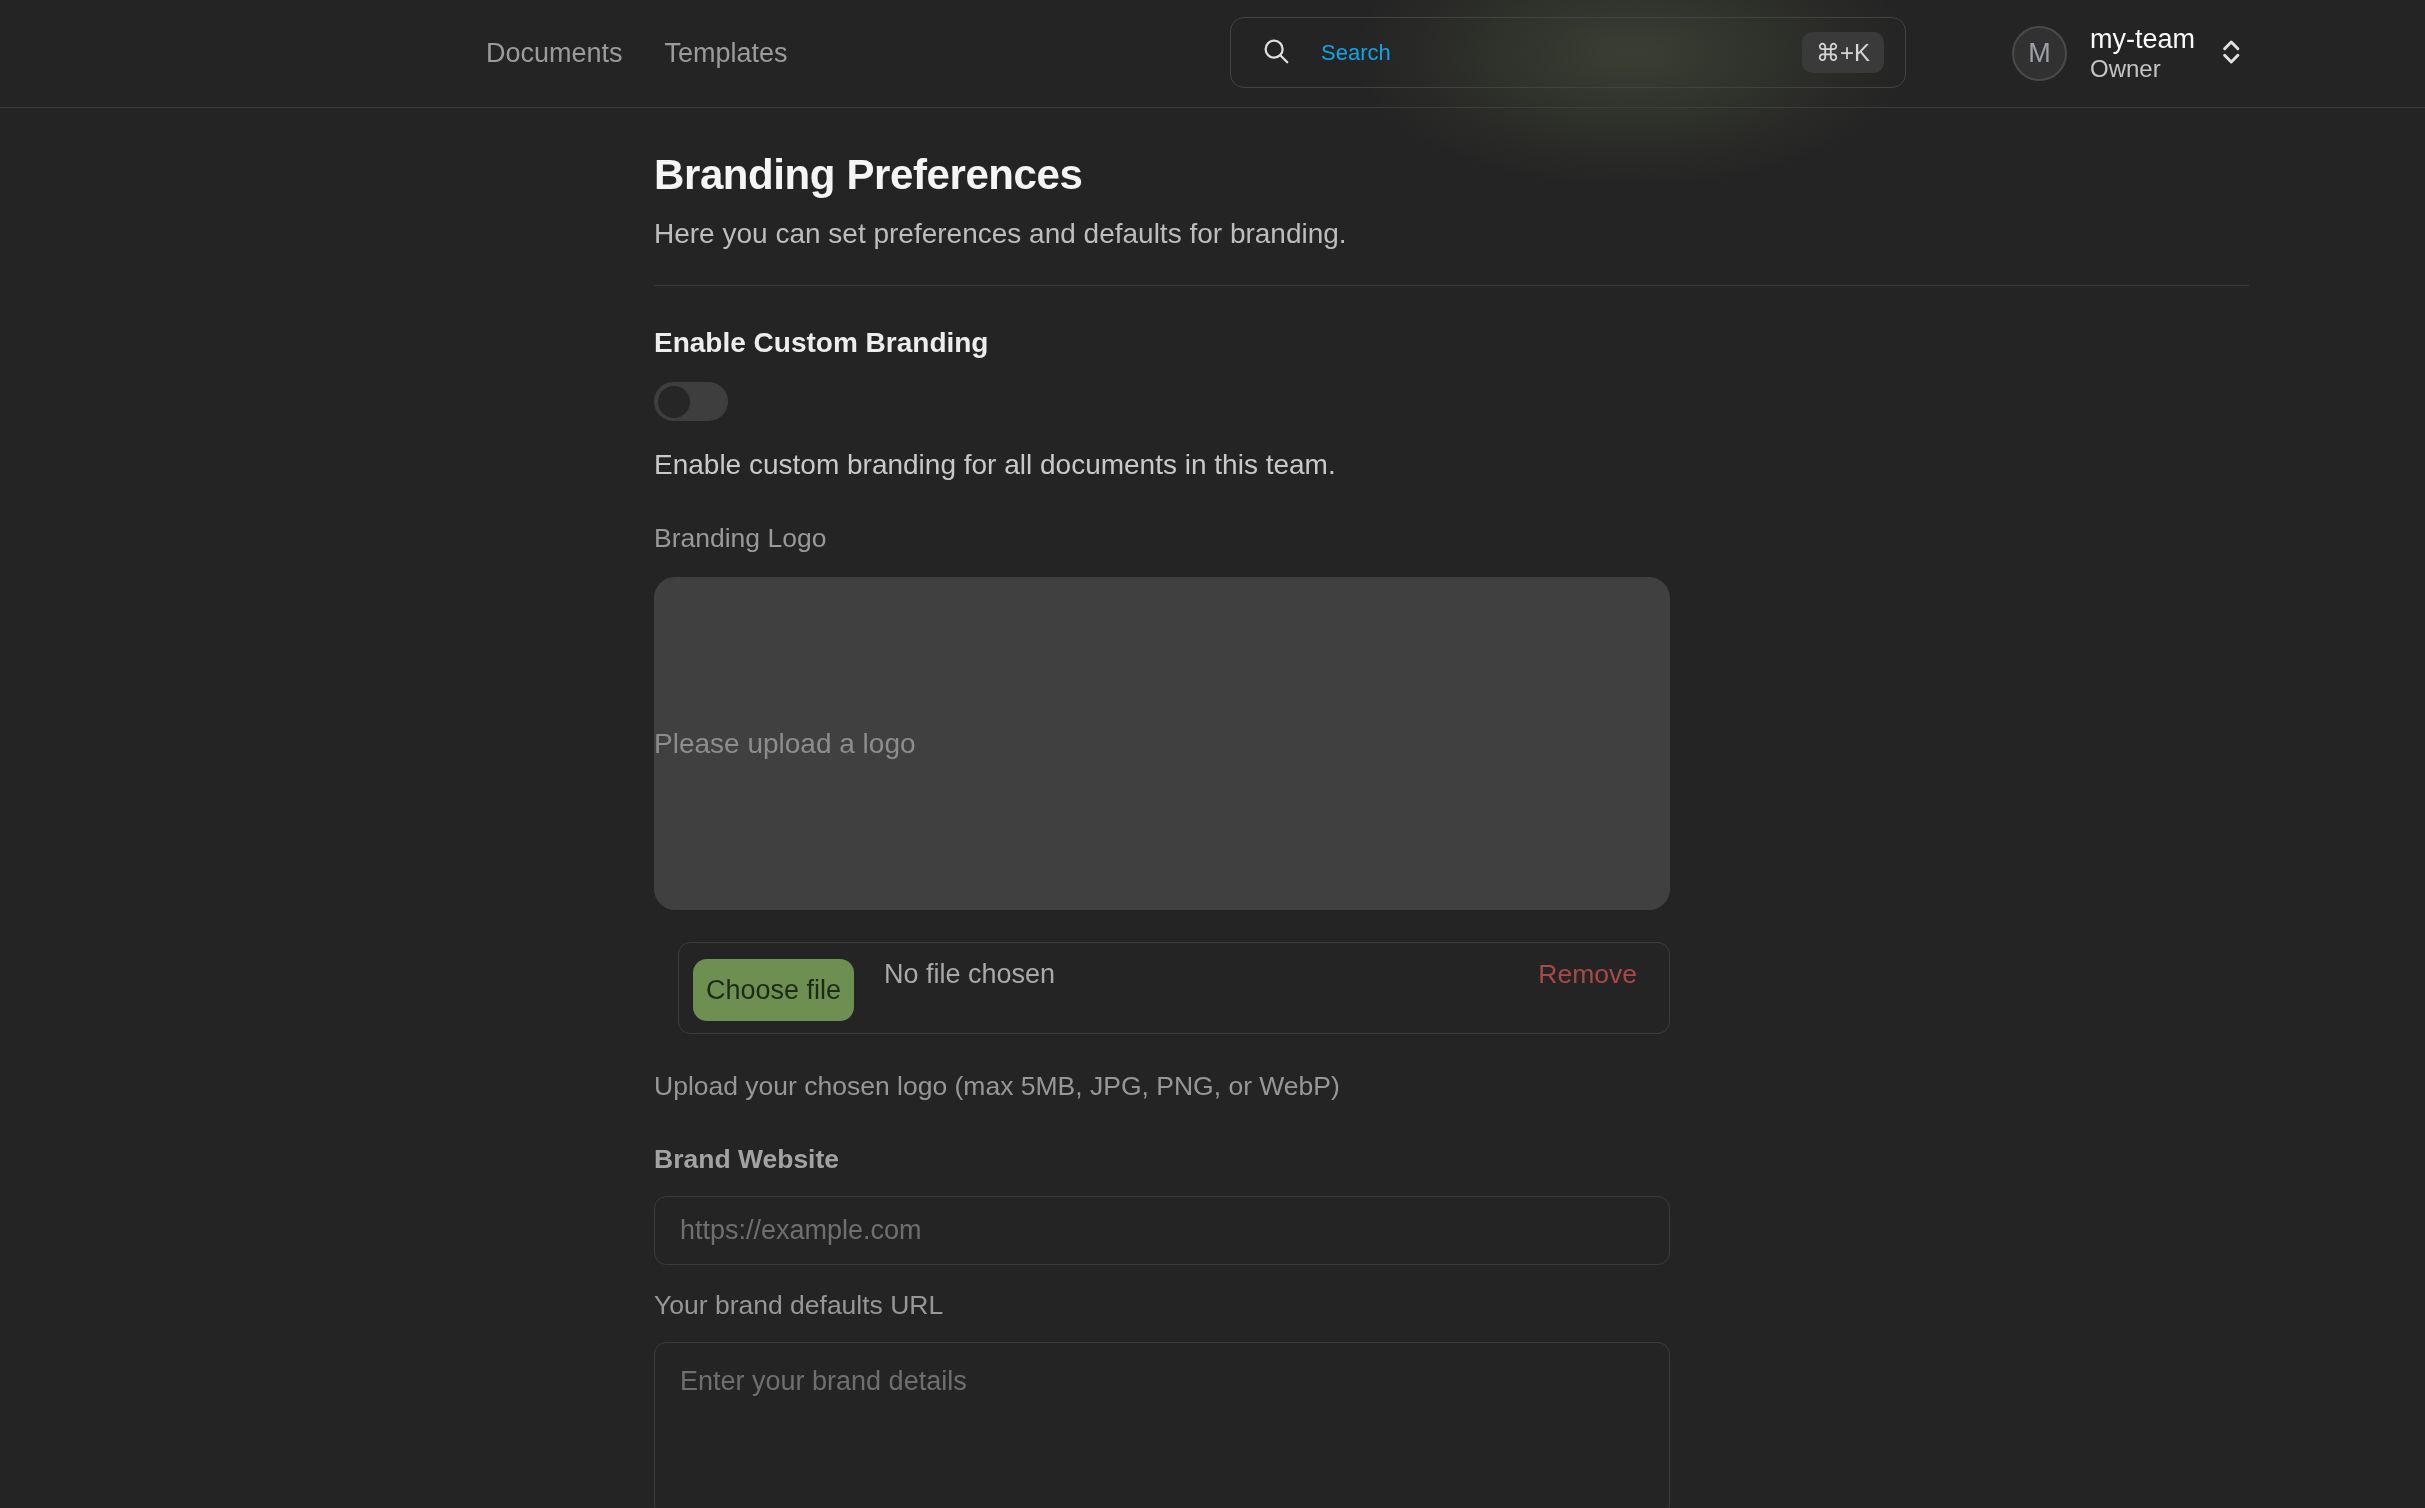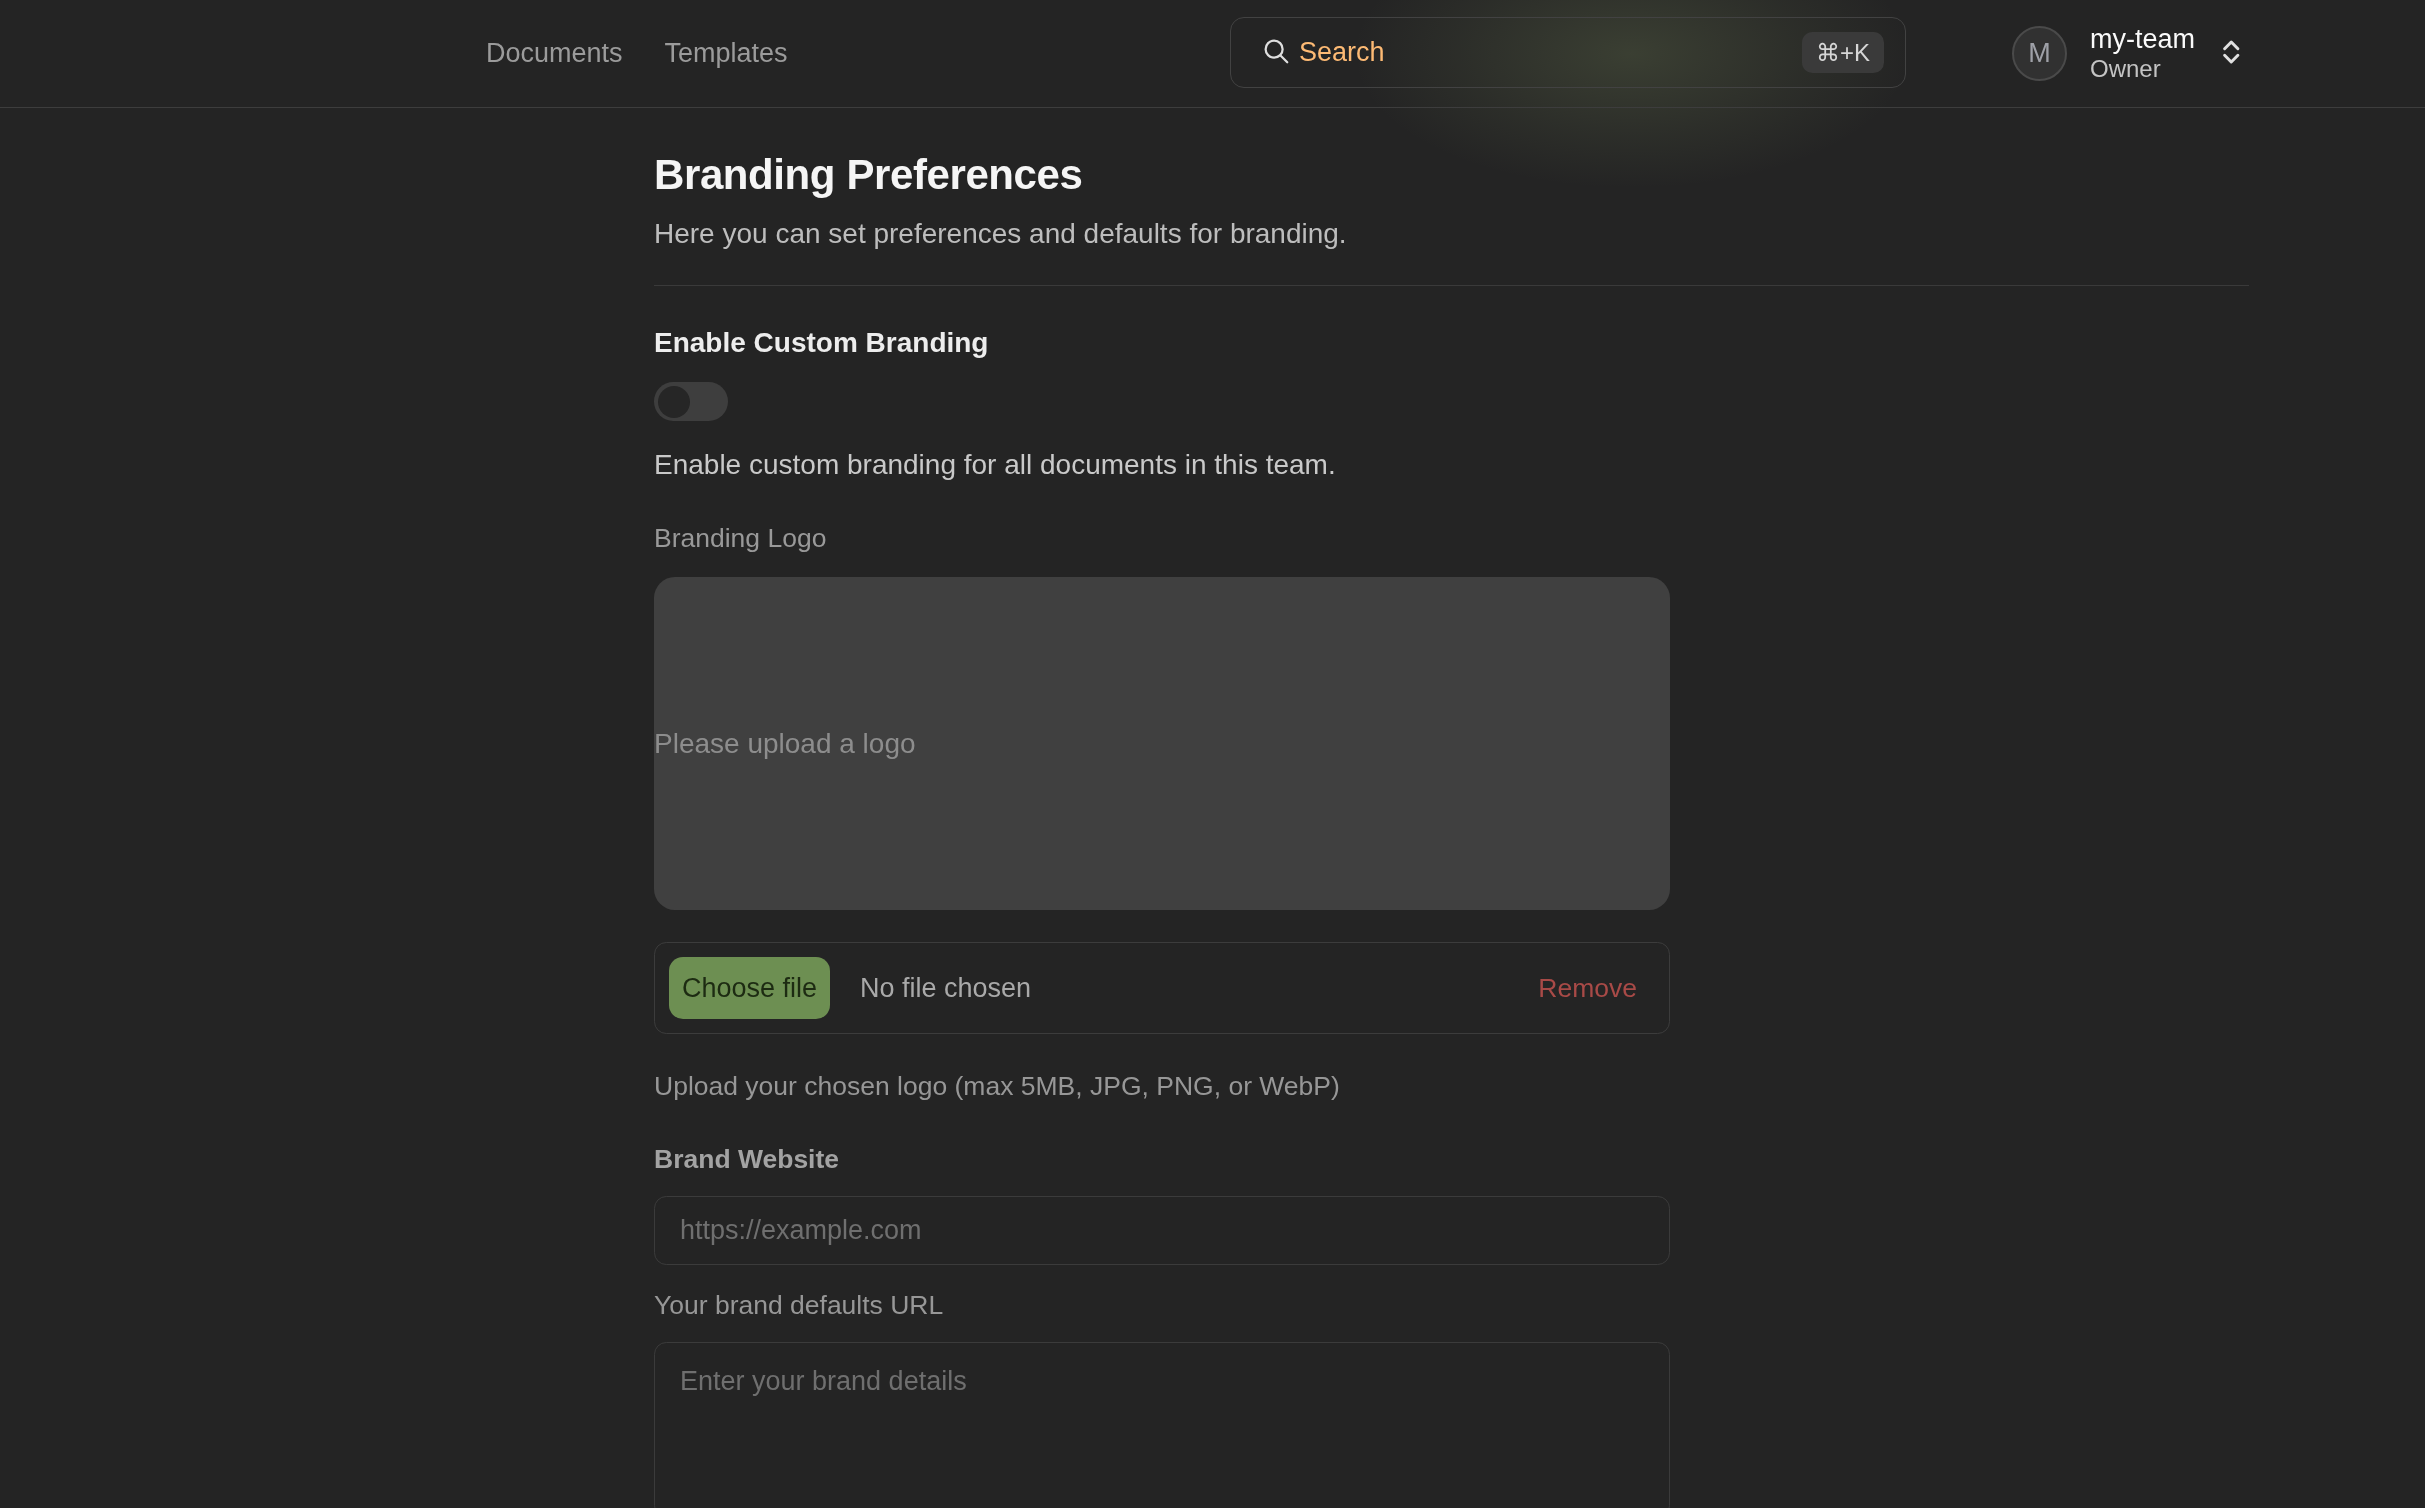--- a/index.html
+++ b/index.html
@@ -43,21 +43,21 @@
 
   .search {
     position: absolute; left: 1230px; top: 17px;
     width: 676px; height: 71px;
     border: 1.8px solid #424242; border-radius: 14px;
     display: flex; align-items: center;
     padding: 0 21px 0 30px;
     background: transparent;
     cursor: pointer;
   }
-  .search-label { font-size: 27px; font-weight: 500; color: #fdba74; margin-left: 8px; }
+  .search-label { font-size: 22px; font-weight: 500; color: #0ea5e9; margin-left: 30px; }
   .search-kbd {
     margin-left: auto;
     background: #3a3a3a; color: #d6d6d6;
     font-family: "Liberation Sans", "DejaVu Sans", sans-serif;
     font-size: 24px; border-radius: 10.6px;
     padding: 8.8px 14px; line-height: 1;
   }
 
   .team {
     position: absolute; left: 2012px; top: 0; height: 106px;
@@ -109,22 +109,23 @@
     background: #404040;
     display: flex; align-items: center; justify-content: flex-start;
     cursor: pointer;
   }
   .upload-box span { font-size: 28px; color: #8d8d8d; }
 
   .file-row {
     margin-top: 32px;
     height: 92px;
     border: 1.8px solid #3c3c3c; border-radius: 12.3px;
-    display: flex; align-items: center;
-    padding: 0 32px 0 14px;
+    display: flex; 
+    padding: 16px 32px 0 14px;
+    margin-left: 24px;
   }
   .choose-file-btn {
     border: none;
     background: #6d8f52; color: #1d2b12;
     font-family: inherit; font-size: 27px;
     width: 161px; height: 62px; border-radius: 14px;
     cursor: pointer; flex: none;
   }
   .no-file { font-size: 27px; color: #a9a9a9; margin-left: 30px; }
   .remove-link { margin-left: auto; font-size: 26.5px; font-weight: 500; color: #a84a47; text-decoration: none; cursor: pointer; }

